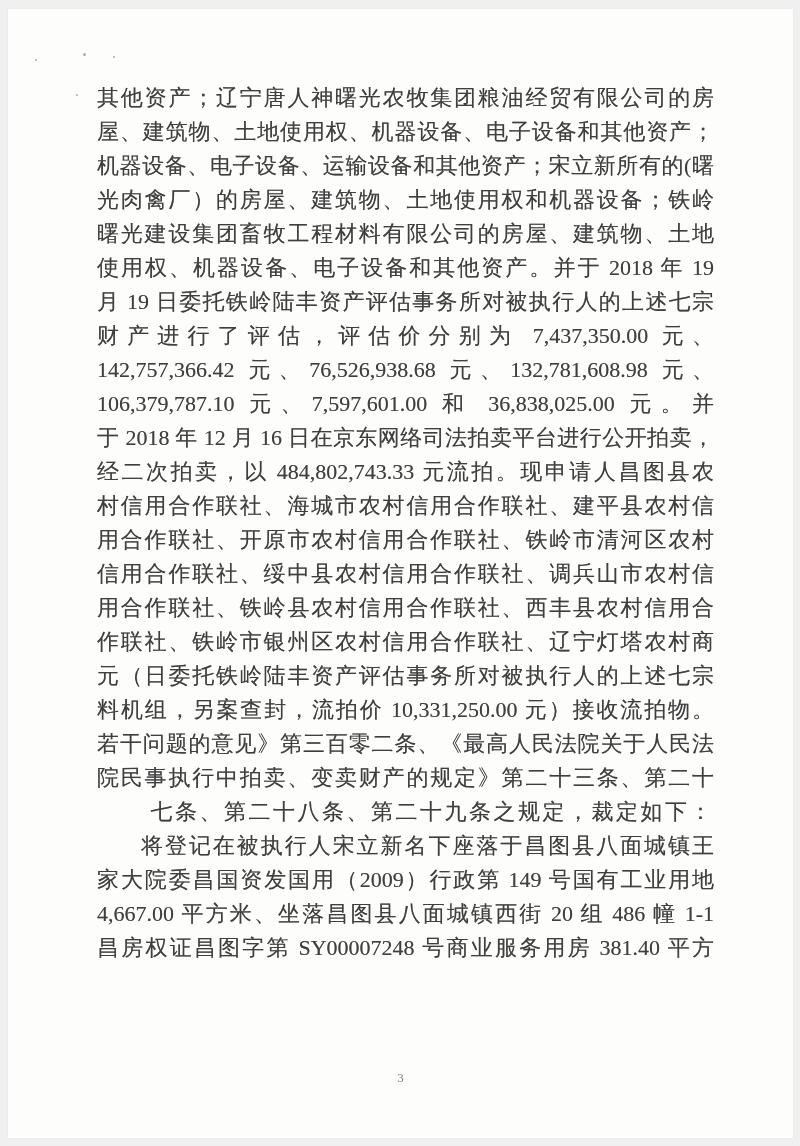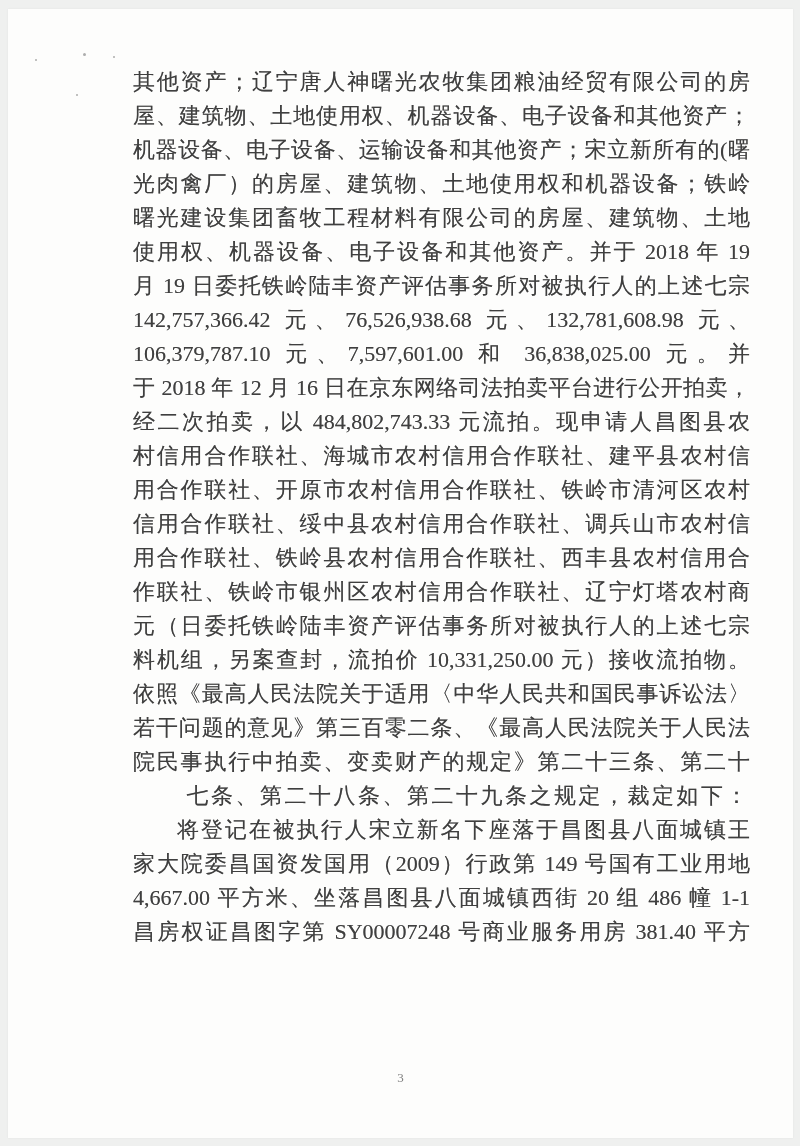--- a/index.html
+++ b/index.html
@@ -19,23 +19,22 @@
     left: 8px;
     top: 9px;
     width: 785px;
     height: 1129px;
     background: #fdfdfc;
     box-shadow: 0 0 2px rgba(0,0,0,0.06);
   }
   .text-block {
     position: absolute;
     left: 89px;
-    top: 56px;
+    top: 72px;
     width: 617px;
-    margin-left: 36px;
   }
   .line {
     font-size: 22px;
     line-height: 34px;
     height: 34px;
     overflow: hidden;
     color: #3f3f3f;
     text-align: justify;
     white-space: normal;
     text-shadow: 0 0 0.5px rgba(70,70,70,0.55);
@@ -82,32 +81,32 @@
   <span class="speck s4"></span>
 
   <div class="text-block">
     <div class="line stretch">其他资产；辽宁唐人神曙光农牧集团粮油经贸有限公司的房</div>
     <div class="line stretch">屋、建筑物、土地使用权、机器设备、电子设备和其他资产；</div>
     <div class="line stretch">机器设备、电子设备、运输设备和其他资产；宋立新所有的(曙</div>
     <div class="line stretch">光肉禽厂）的房屋、建筑物、土地使用权和机器设备；铁岭</div>
     <div class="line stretch">曙光建设集团畜牧工程材料有限公司的房屋、建筑物、土地</div>
     <div class="line stretch">使用权、机器设备、电子设备和其他资产。并于 2018 年 19</div>
     <div class="line stretch">月 19 日委托铁岭陆丰资产评估事务所对被执行人的上述七宗</div>
+    <div class="line stretch">财产进行了评估，评估价分别为 7,437,350.00 元、</div>
     <div class="line stretch">142,757,366.42 元、76,526,938.68 元、132,781,608.98 元、</div>
     <div class="line stretch">106,379,787.10 元、7,597,601.00 和 36,838,025.00 元。并</div>
     <div class="line stretch">于 2018 年 12 月 16 日在京东网络司法拍卖平台进行公开拍卖，</div>
     <div class="line stretch">经二次拍卖，以 484,802,743.33 元流拍。现申请人昌图县农</div>
     <div class="line stretch">村信用合作联社、海城市农村信用合作联社、建平县农村信</div>
     <div class="line stretch">用合作联社、开原市农村信用合作联社、铁岭市清河区农村</div>
     <div class="line stretch">信用合作联社、绥中县农村信用合作联社、调兵山市农村信</div>
     <div class="line stretch">用合作联社、铁岭县农村信用合作联社、西丰县农村信用合</div>
     <div class="line stretch">作联社、铁岭市银州区农村信用合作联社、辽宁灯塔农村商</div>
     <div class="line stretch">元（日委托铁岭陆丰资产评估事务所对被执行人的上述七宗</div>
     <div class="line stretch">料机组，另案查封，流拍价 10,331,250.00 元）接收流拍物。</div>
-    <div class="line stretch">依照《最高人民法院关于适用〈中华人民共和国民事诉讼法〉</div>
     <div class="line stretch">若干问题的意见》第三百零二条、《最高人民法院关于人民法</div>
     <div class="line stretch">院民事执行中拍卖、变卖财产的规定》第二十三条、第二十</div>
     <div class="line no-stretch">七条、第二十八条、第二十九条之规定，裁定如下：</div>
     <div class="line stretch indent">将登记在被执行人宋立新名下座落于昌图县八面城镇王</div>
     <div class="line stretch">家大院委昌国资发国用（2009）行政第 149 号国有工业用地</div>
     <div class="line stretch">4,667.00 平方米、坐落昌图县八面城镇西街 20 组 486 幢 1-1</div>
     <div class="line stretch">昌房权证昌图字第 SY00007248 号商业服务用房 381.40 平方</div>
   </div>
 
   <div class="page-num">3</div>

